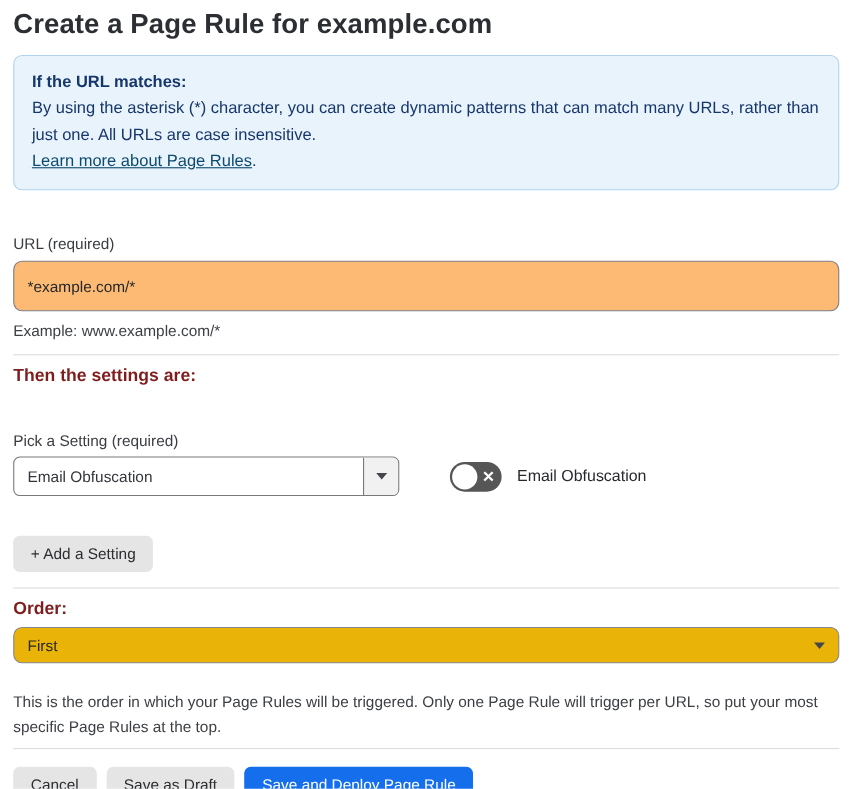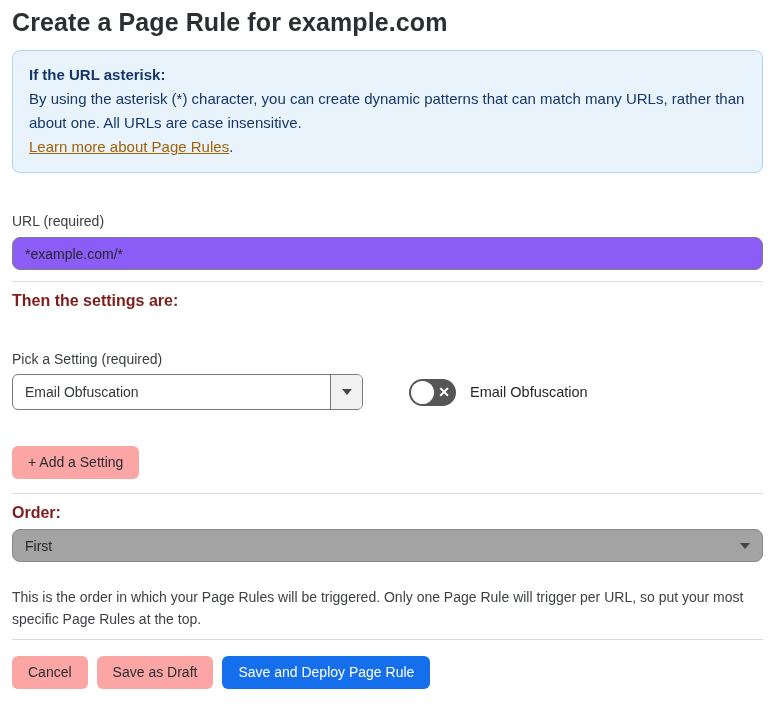--- a/index.html
+++ b/index.html
@@ -21,33 +21,33 @@
     margin-top: 14px;
     background: #e9f3fc;
     border: 1px solid #afd3ef;
     border-radius: 8px;
     padding: 12px 16px 13px 16px;
     color: #16376b;
     font-size: 15px;
     line-height: 24px;
   }
   .info-heading { font-weight: 700; }
-  .info-link { color: #a16207; text-decoration: underline; cursor: pointer; }
+  .info-link { color: #0c4a6e; text-decoration: underline; cursor: pointer; }
   .info-link-suffix { color: #16376b; }
 
   .field-label {
     display: block;
     margin-top: 40px;
     font-size: 14px; line-height: 17px; color: #3a3d42;
   }
   .url-input {
     display: block;
-    width: 751px; height: 33px;
+    width: 751px; height: 46px;
     margin-top: 7px;
-    background: #8b5cf6;
+    background: #fdba74;
     border: 1px solid #7d7f83;
     border-radius: 8px;
     padding: 0 12px;
     font-family: "Liberation Sans", sans-serif;
     font-size: 14px; color: #26282c;
     outline: none;
   }
   .helper-text {
     margin-top: 7px;
     font-size: 14px; line-height: 21px; color: #3c3f44;
@@ -110,31 +110,31 @@
   .toggle-label { margin-left: 14px; font-size: 14.5px; color: #26282c; }
 
   .btn {
     display: inline-block;
     border: none; border-radius: 6px;
     height: 33px; padding: 0 16px;
     font-family: "Liberation Sans", sans-serif;
     font-size: 14px; line-height: 33px;
     cursor: pointer;
   }
-  .btn-gray { background: #fca5a5; color: #2b2d30; }
+  .btn-gray { background: #e5e5e5; color: #2b2d30; }
   .btn-blue { background: #156fed; color: #ffffff; }
 
   .add-setting-btn { margin-top: 36px; }
 
   .select-box {
     margin-top: 6px;
     width: 751px; height: 33px;
     border: 1px solid #85878b;
     border-radius: 8px;
-    background: #a3a3a3;
+    background: #eab308;
     display: flex; align-items: center; justify-content: space-between;
     padding: 0 12px;
     font-size: 14px; color: #26282c;
     cursor: pointer;
   }
   .order-helper {
     margin-top: 24px;
     font-size: 14px; line-height: 22px; color: #3c3f44;
     max-width: 751px;
   }
@@ -143,27 +143,28 @@
   .button-row { margin-top: 16px; display: flex; align-items: center; gap: 9px; }
 </style>
 </head>
 <body>
 
 <div class="container">
 
   <h1 class="page-title">Create a Page Rule for example.com</h1>
 
   <div class="info-box">
-    <div class="info-heading">If the URL asterisk:</div>
-    <div class="info-body">By using the asterisk (*) character, you can create dynamic patterns that can match many URLs, rather than about one. All URLs are case insensitive.</div>
+    <div class="info-heading">If the URL matches:</div>
+    <div class="info-body">By using the asterisk (*) character, you can create dynamic patterns that can match many URLs, rather than just one. All URLs are case insensitive.</div>
     <div><a class="info-link">Learn more about Page Rules</a><span class="info-link-suffix">.</span></div>
   </div>
 
   <label class="field-label">URL (required)</label>
   <input class="url-input" type="text" value="*example.com/*" style="">
+  <div class="helper-text">Example: www.example.com/*</div>
 
   <hr class="divider">
 
   <h2 class="section-heading">Then the settings are:</h2>
 
   <label class="field-label" style="">Pick a Setting (required)</label>
 
   <div class="setting-row">
     <div class="dropdown">
       <div class="dropdown-value">Email Obfuscation</div>

